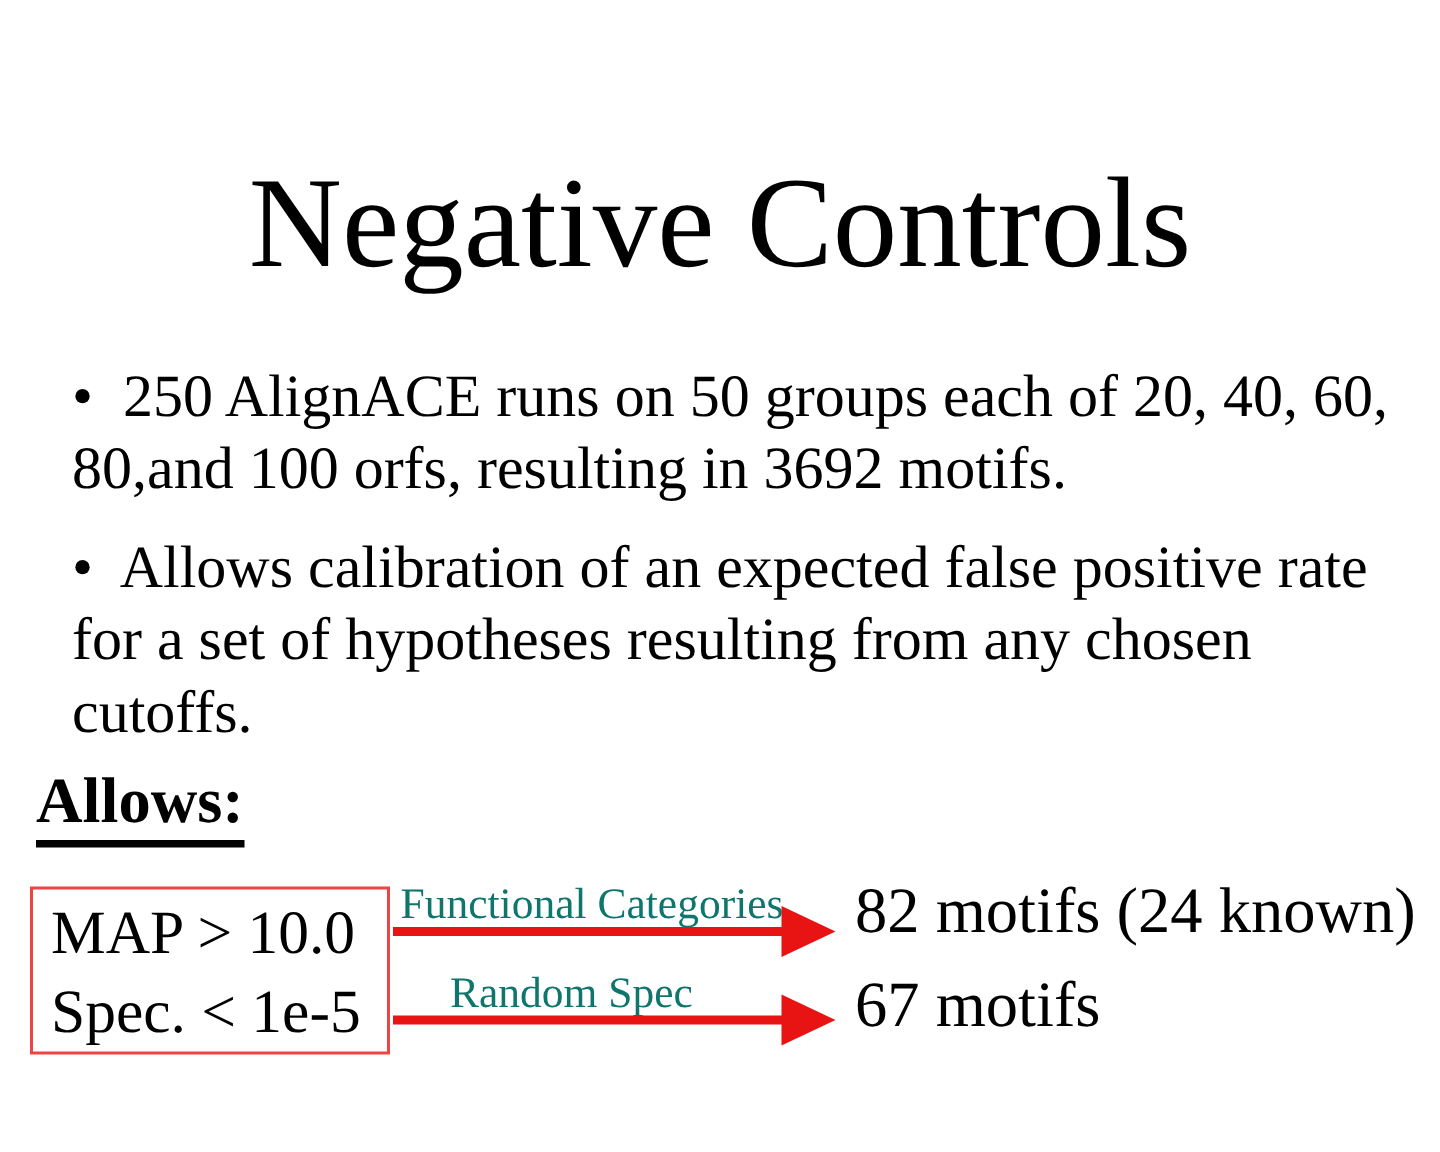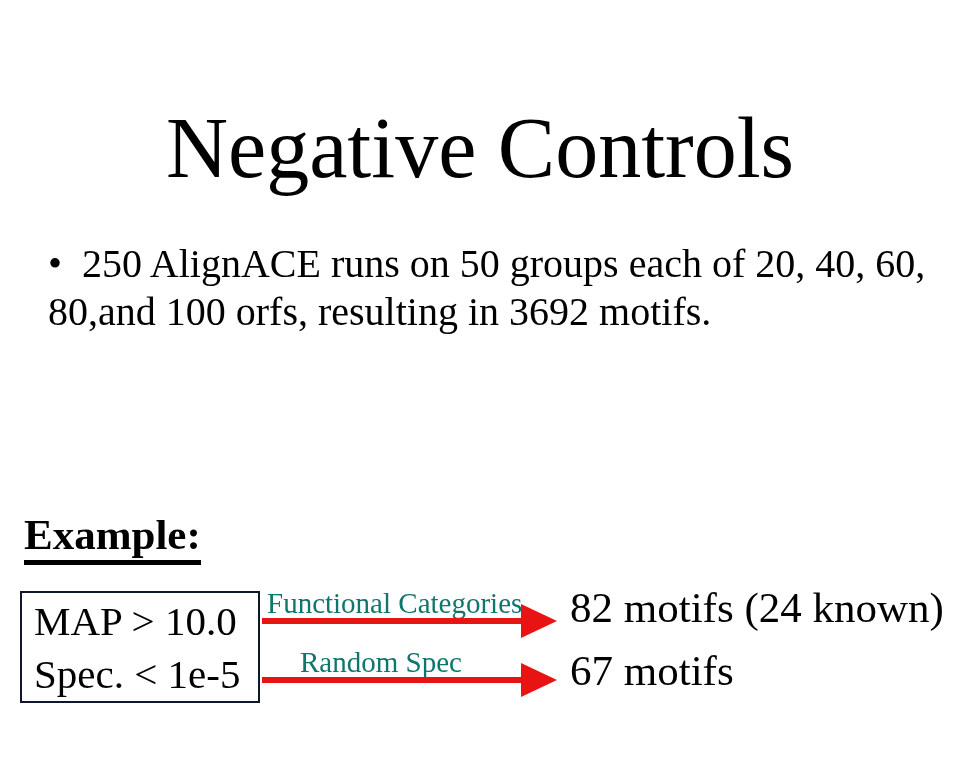--- a/index.html
+++ b/index.html
@@ -47,21 +47,21 @@
     display: inline-block;
     border-bottom: 5px solid #000000;
     padding-bottom: 1px;
   }
   .criteria-box {
     position: absolute;
     left: 20px;
     top: 591px;
     width: 224px;
     height: 106px;
-    border: 2px solid #0f172a;
+    border: 2px solid #ef4444;
     padding: 2px 0 0 12px;
     font-size: 41px;
     line-height: 1.3;
     white-space: nowrap;
   }
   .arrow-label {
     position: absolute;
     font-size: 29px;
     line-height: 1.1;
     color: #0f766e;
@@ -98,22 +98,25 @@
 </head>
 <body>
 
 <div class="slide">
 
   <h1 class="slide-title">Negative Controls</h1>
 
   <p class="bullet bullet-1">•&nbsp; 250 AlignACE runs on 50 groups each of 20, 40, 60,
 80,and 100 orfs, resulting in 3692 motifs.</p>
 
+  <p class="bullet bullet-2">•&nbsp; Allows calibration of an expected false positive rate
+for a set of hypotheses resulting from any chosen
+cutoffs.</p>
 
-  <div class="example-heading">Example:</div>
+  <div class="example-heading">Allows:</div>
 
   <div class="criteria-box">
     <div>MAP &gt; 10.0</div>
     <div>Spec. &lt; 1e-5</div>
   </div>
 
   <div class="arrow-label arrow-label-1">Functional Categories</div>
   <div class="arrow-shaft arrow-shaft-1"></div>
   <div class="arrow-head arrow-head-1"></div>
 

